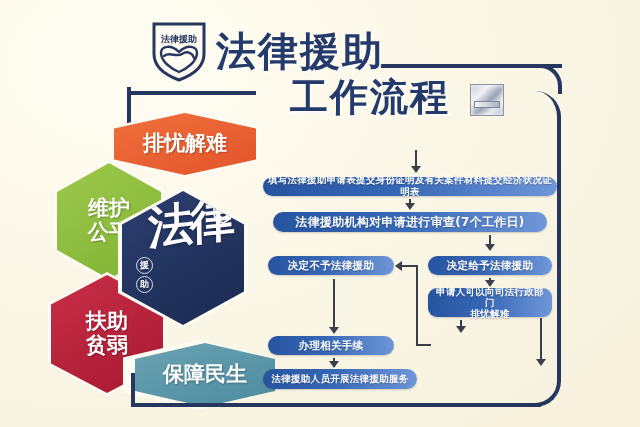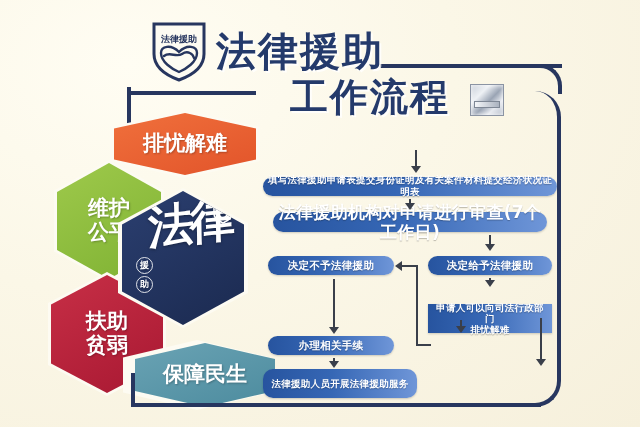--- a/index.html
+++ b/index.html
@@ -133,27 +133,27 @@
     border-radius:11px;color:#fff;font-weight:bold;
     display:flex;align-items:center;justify-content:center;text-align:center;
     font-family:"DejaVu Sans","Liberation Sans",sans-serif;
     line-height:1.18;letter-spacing:.3px;
     box-shadow:0 1px 2px rgba(0,0,0,.18);
     text-shadow:0 1px 1px rgba(0,0,0,.25);
     padding:0 4px;
   }
   .b-apply{left:357px;top:124px;width:118px;height:23px;font-size:14px;border-radius:12px;}
   .b-fill{left:263px;top:177px;width:294px;height:19px;font-size:9.5px;border-radius:10px;font-family:Liberation Mono, monospace;}
-  .b-review{left:273px;top:212px;width:274px;height:20px;font-size:17px;border-radius:10px;}
+  .b-review{left:273px;top:212px;width:274px;height:20px;font-size:12px;border-radius:10px;}
   .b-deny{left:268px;top:256px;width:126px;height:19px;font-size:10.5px;border-radius:10px;}
   .b-grant{left:428px;top:256px;width:124px;height:19px;font-size:10.5px;border-radius:10px;}
-  .b-objection{left:428px;top:288px;width:124px;height:29px;font-size:9.5px;border-radius:0;margin-top:16px;}
+  .b-objection{left:428px;top:288px;width:124px;height:29px;font-size:9.5px;border-radius:9px;}
   .b-procedure{left:268px;top:336px;width:126px;height:19px;font-size:10.5px;border-radius:10px;}
   .b-valid{left:429px;top:336px;width:96px;height:18px;font-size:9.5px;border-radius:9px;}
-  .b-service{left:263px;top:369px;width:154px;height:29px;font-size:9.5px;border-radius:10px;}
+  .b-service{left:263px;top:369px;width:154px;height:20px;font-size:9.5px;border-radius:10px;}
   .b-invalid{left:440px;top:369px;width:110px;height:19px;font-size:10px;border-radius:10px;}
 
   
   .vline{position:absolute;background:#3a3f4a;width:2px;}
   .hline{position:absolute;background:#3a3f4a;height:2px;}
   .arrowdown{
     position:absolute;width:0;height:0;
     border-left:5px solid transparent;border-right:5px solid transparent;
     border-top:7px solid #3a3f4a;
   }

